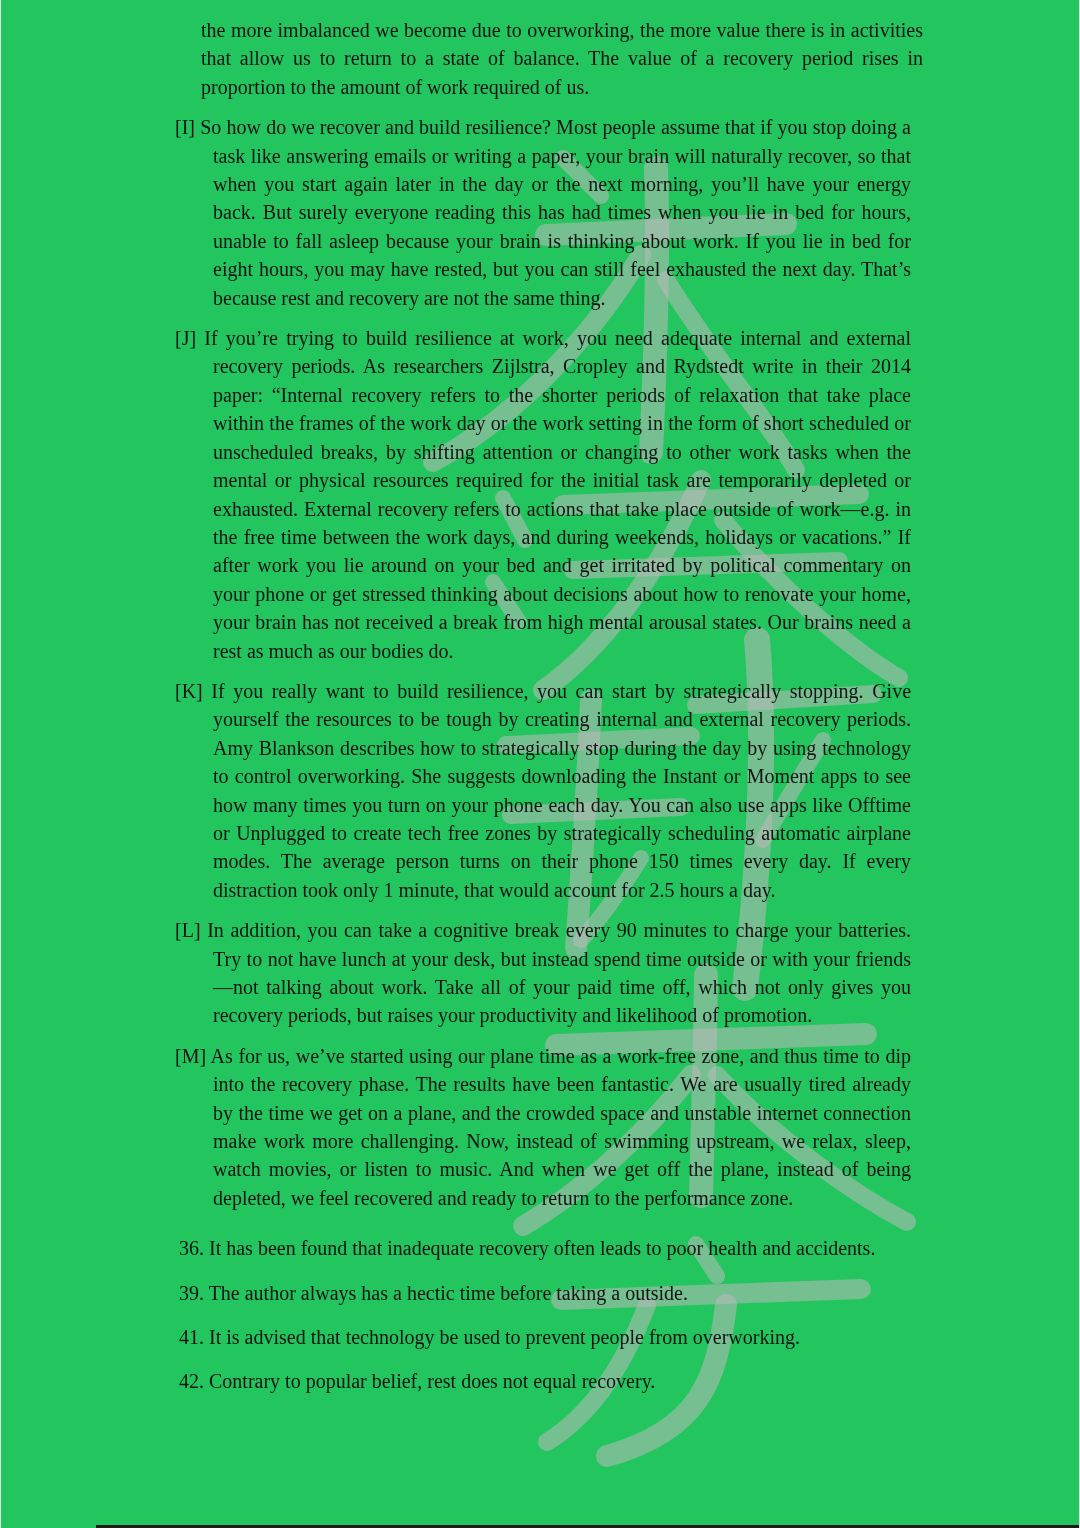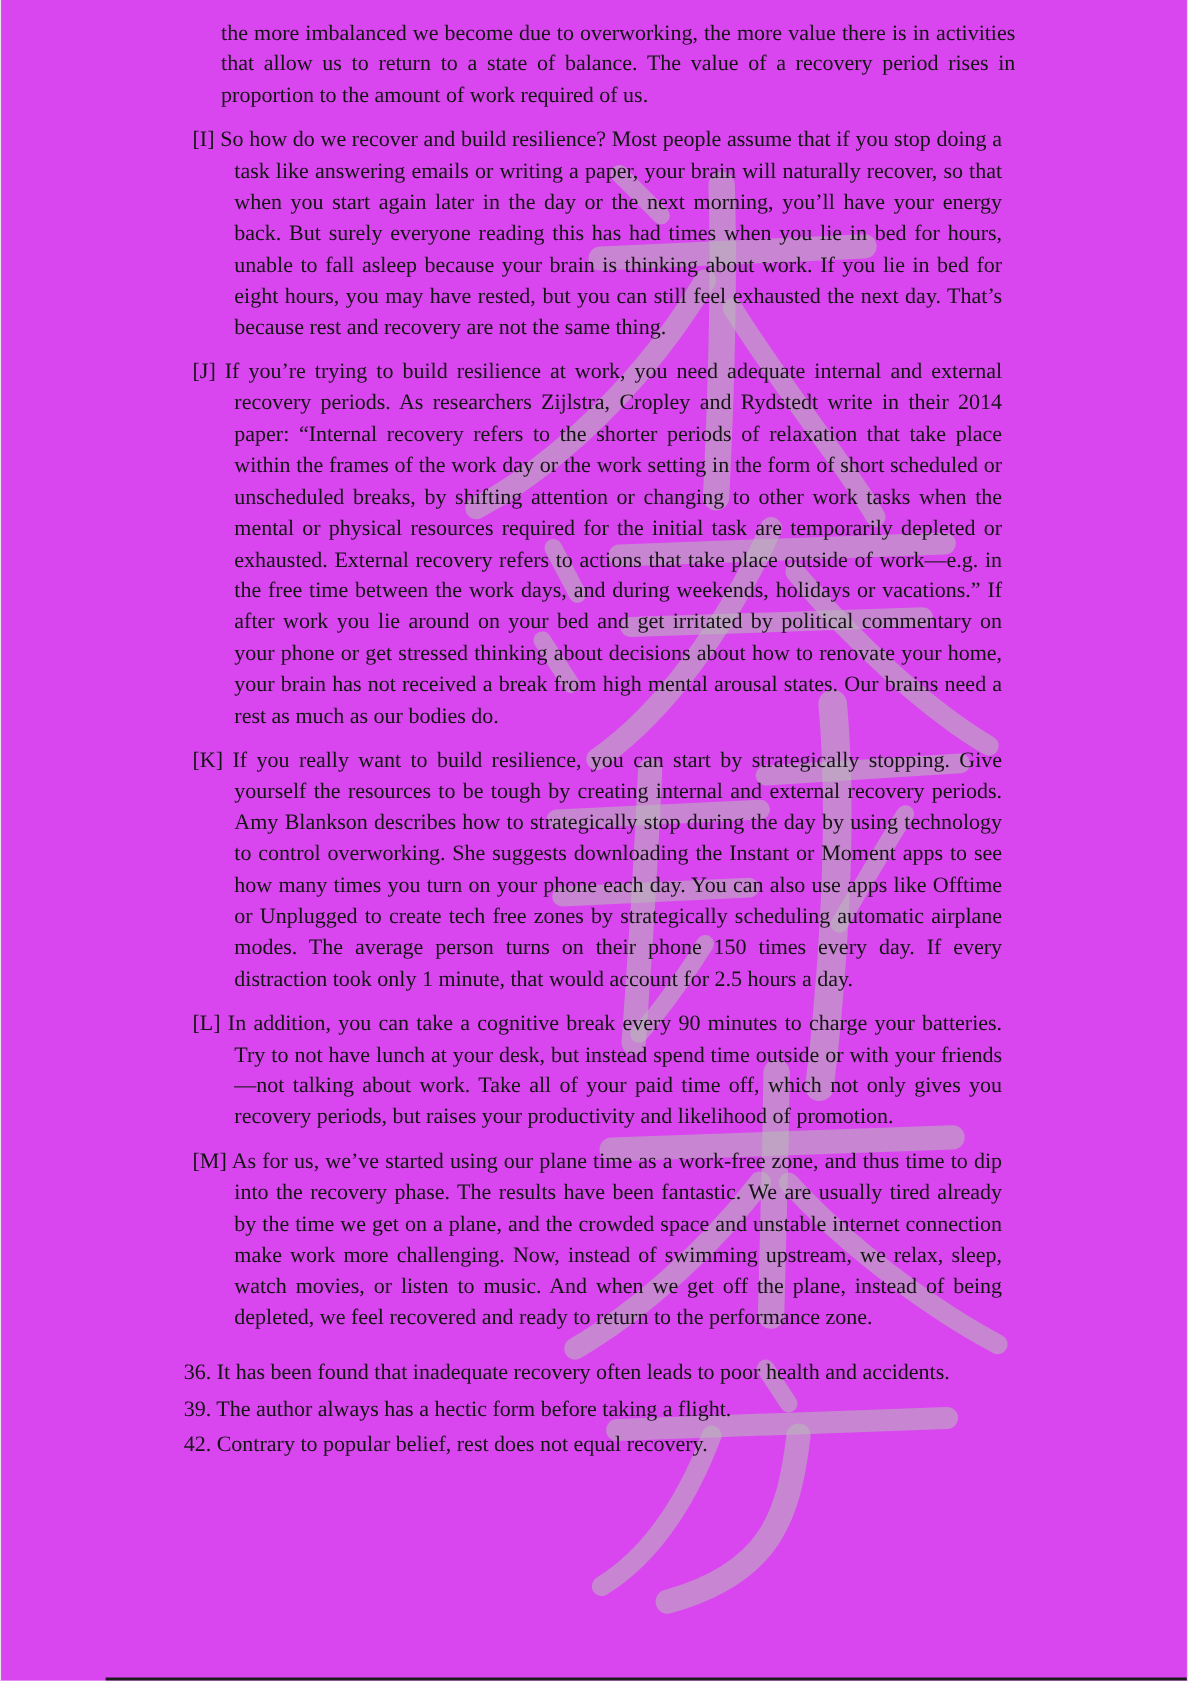--- a/index.html
+++ b/index.html
@@ -1,40 +1,40 @@
 <!DOCTYPE html>
 <html><head>
 <meta charset="utf-8">
 <style>
   html,body { margin:0; padding:0; background:#ffffff; }
   .page {
     position:relative;
     width:1080px; height:1528px;
-    background:#d946ef;
+    background:#22c55e;
     overflow:hidden;
     font-family:"Liberation Serif","DejaVu Serif",serif;
     color:#141414;
     border-left:1px solid #e4e4e4;
     border-right:1px solid #e4e4e4;
     box-sizing:border-box;
   }
   .watermark {
     position:absolute; left:0; top:0; width:1080px; height:1528px;
     z-index:0; pointer-events:none;
   }
   .content {
     position:absolute; left:162px; top:16px; width:760px;
     z-index:1;
     font-size:20px; line-height:28.4px;
     text-align:justify;
   }
   p.para { margin:12px; padding-left:38px; text-indent:-38px; }
   p.cont { margin:0; padding-left:38px; text-indent:0; }
   .questions { margin-top:22px; }
-  .q { margin:4px; padding-left:40px; text-indent:-40px; }
+  .q { margin:16px; padding-left:40px; text-indent:-40px; }
   .label, .qnum { white-space:nowrap; }
   .bottom-rule {
     position:absolute; left:95px; right:0; bottom:0; height:3px;
     background:#1c1c1c; z-index:2;
   }
 </style>
 </head>
 <body>
 
 <div class="page">
@@ -106,21 +106,25 @@
       <span>As for us, we’ve started using our plane time as a work-free zone, and thus time to dip into the recovery phase. The results have been fantastic. We are usually tired already by the time we get on a plane, and the crowded space and unstable internet connection make work more challenging. Now, instead of swimming upstream, we relax, sleep, watch movies, or listen to music. And when we get off the plane, instead of being depleted, we feel recovered and ready to return to the performance zone.</span>
     </p>
 
     <div class="questions">
       <p class="q">
         <span class="qnum">36.</span>
         <span>It has been found that inadequate recovery often leads to poor health and accidents.</span>
       </p>
       <p class="q">
         <span class="qnum">39.</span>
-        <span>The author always has a hectic form before taking a flight.</span>
+        <span>The author always has a hectic time before taking a outside.</span>
+      </p>
+      <p class="q">
+        <span class="qnum">41.</span>
+        <span>It is advised that technology be used to prevent people from overworking.</span>
       </p>
       <p class="q">
         <span class="qnum">42.</span>
         <span>Contrary to popular belief, rest does not equal recovery.</span>
       </p>
     </div>
 
   </div>
 
   <div class="bottom-rule"></div>

